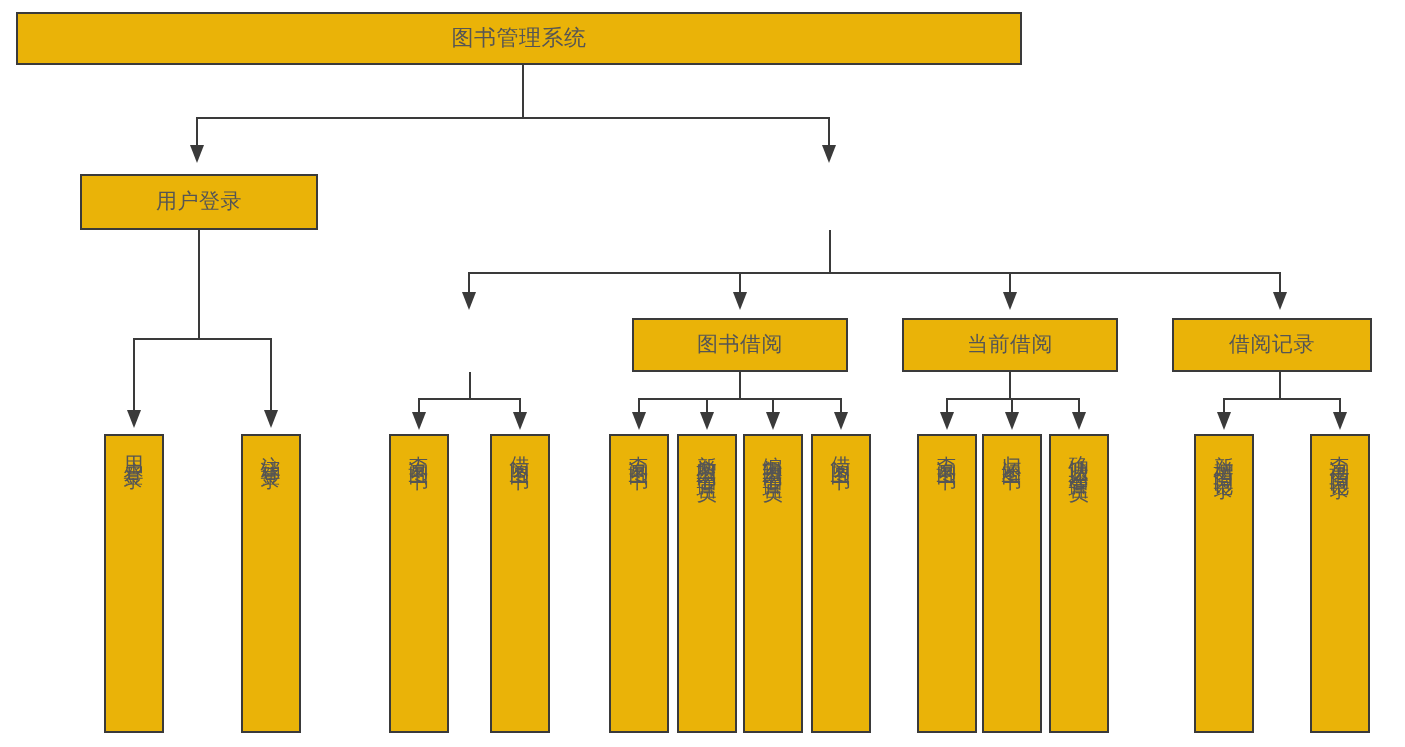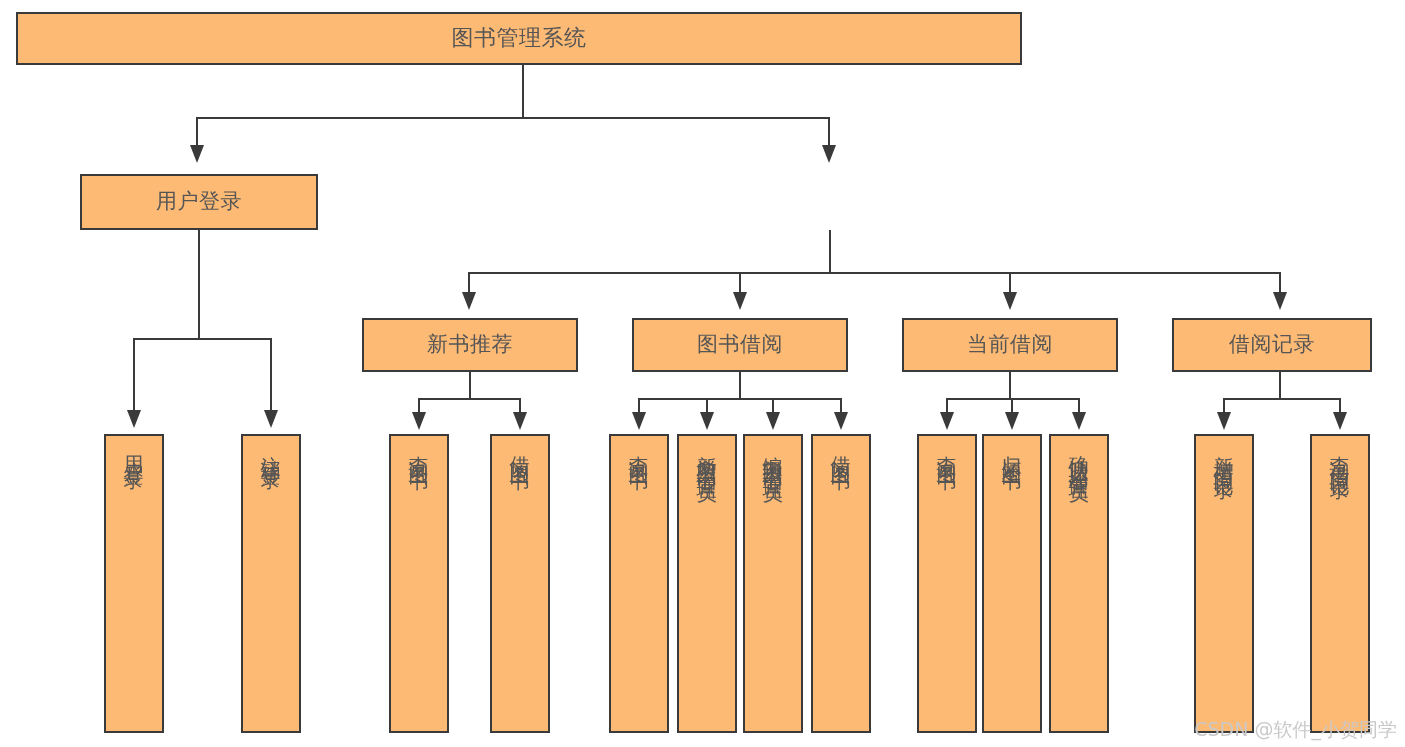--- a/index.html
+++ b/index.html
@@ -15,21 +15,21 @@
     position: relative;
     width: 1405px;
     height: 747px;
     background: #ffffff;
     overflow: hidden;
   }
   
   .node {
     position: absolute;
     box-sizing: border-box;
-    background: #fdba74;
+    background: #eab308;
     border: 2px solid #3a3a3a;
     display: flex;
     align-items: center;
     justify-content: center;
     color: #4a4a4a;
     line-height: 1.12;
   }
   .node .label {
     display: block;
     text-align: center;
@@ -117,23 +117,20 @@
   <div class="seg hline" style="left:468px; top:272px; width:812px; height:2px;"></div>
   <div class="seg vline" style="left:468px; top:272px; width:2px; height:20px;"></div>
   <div class="arrow" style="left:462px; top:292px;"></div>
   <div class="seg vline" style="left:739px; top:272px; width:2px; height:20px;"></div>
   <div class="arrow" style="left:733px; top:292px;"></div>
   <div class="seg vline" style="left:1009px; top:272px; width:2px; height:20px;"></div>
   <div class="arrow" style="left:1003px; top:292px;"></div>
   <div class="seg vline" style="left:1279px; top:272px; width:2px; height:20px;"></div>
   <div class="arrow" style="left:1273px; top:292px;"></div>
 
-  <div class="node h" style="left:362px; top:318px; width:216px; height:54px;">
-    <span class="label">新书推荐</span>
-  </div>
   <div class="node h" style="left:632px; top:318px; width:216px; height:54px;">
     <span class="label">图书借阅</span>
   </div>
   <div class="node h" style="left:902px; top:318px; width:216px; height:54px;">
     <span class="label">当前借阅</span>
   </div>
   <div class="node h" style="left:1172px; top:318px; width:200px; height:54px;">
     <span class="label">借阅记录</span>
   </div>
 
@@ -208,15 +205,14 @@
     <span class="label">确认归还（管理员）</span>
   </div>
 
   <div class="node v" style="left:1194px; top:434px; width:60px; height:299px;">
     <span class="label">新增借阅记录</span>
   </div>
   <div class="node v" style="left:1310px; top:434px; width:60px; height:299px;">
     <span class="label">查询借阅记录</span>
   </div>
 
-  <div id="watermark">CSDN @软件_小贺同学</div>
 
 </div>
 
 </body></html>

